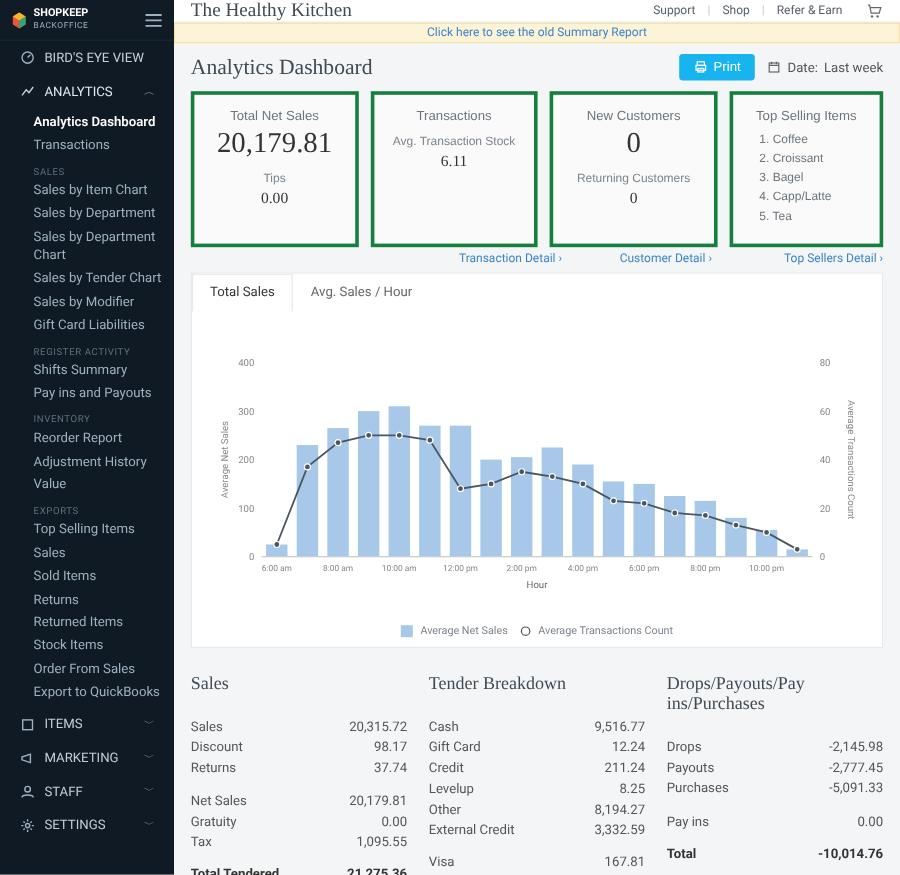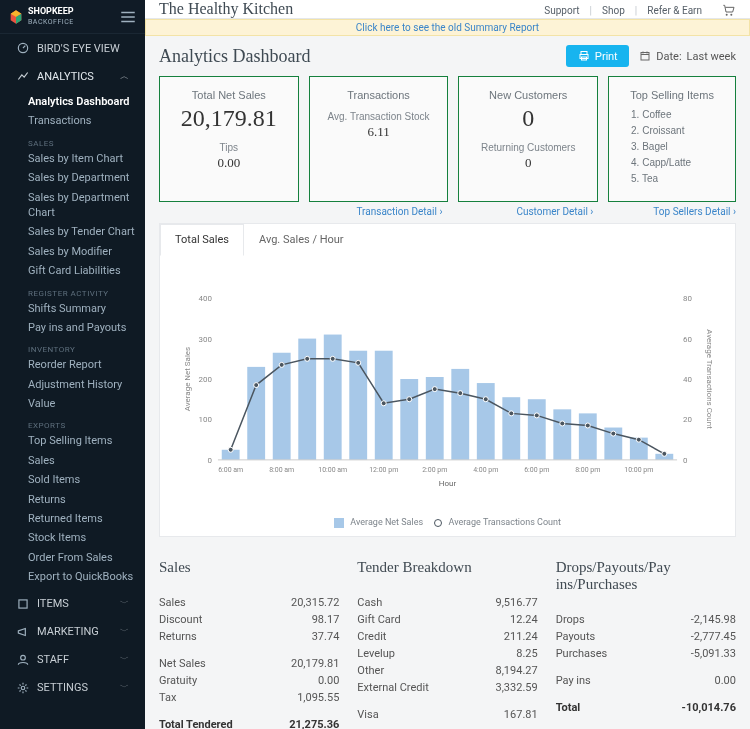--- a/index.html
+++ b/index.html
@@ -15,35 +15,35 @@
   .hamburger { width:18px; cursor:pointer; }
   .sb-item { display:flex; align-items:center; padding:7px 16px; cursor:pointer; color:#c7ced4; font-size:11px; gap:7px; }
   .sb-item .ico { width:14px; height:14px; flex-shrink:0; }
   .sb-item.expanded { color:#e3e9ee; }
   .sb-chevron { margin-left:auto; opacity:0.6; font-size:9px; }
   .sb-sub { padding-left:28px; padding-right:8px; padding-top:2px; padding-bottom:3px; }
   .sb-sub a { display:block; color:#9fb1bf; padding:2px 0; cursor:pointer; line-height:1.4; }
   .sb-sub a.active { color:#fff; font-weight:600; }
   .sb-sub .group { font-size:8px; letter-spacing:0.5px; color:#5e6f7d; margin-top:8px; margin-bottom:1px; }
   .main { flex:1; display:flex; flex-direction:column; overflow:auto; }
-  .topbar { height:34px; background:#fff; display:flex; align-items:flex-end; padding:0 14px; border-bottom:1px solid #e4e7ea; }
+  .topbar { height:34px; background:#fff; display:flex; align-items:center; padding:0 14px; border-bottom:1px solid #e4e7ea; }
   .topbar-title { font-size:16px; font-weight:300; color:#3f4a53; font-family:Georgia,'Times New Roman',serif; }
   .topbar-right { margin-left:auto; display:flex; align-items:center; gap:10px; font-size:10px; color:#576069; }
   .topbar-right a { color:#576069; cursor:pointer; }
   .topbar-right .sep { color:#c3c9ce; }
   .deprec-banner { background:#fdf3d6; border:1px solid #f3e3a7; text-align:center; font-size:10px; padding:2px 0; }
   .deprec-banner a { color:#3a85c9; cursor:pointer; }
   .page-head { display:flex; align-items:center; padding:9px 14px; }
   .page-head-title { font-size:18px; font-weight:300; color:#3f4a53; font-family:Georgia,'Times New Roman',serif; }
   .page-head-actions { margin-left:auto; display:flex; align-items:center; gap:10px; }
   .btn-print { background:#17b4ef; color:#fff; border:none; padding:5px 12px; border-radius:3px; font-size:11px; cursor:pointer; display:flex; align-items:center; gap:5px; }
   .date-picker { display:flex; align-items:center; gap:5px; font-size:11px; color:#555; cursor:pointer; }
   .content { padding:0 14px 14px 14px; }
   .stat-row { display:flex; gap:10px; }
-  .stat-card { flex:1; background:#fafafa; border:1px solid #15803d; padding:12px 10px 14px 10px; text-align:center; font-family:Georgia,'Times New Roman',serif; }
+  .stat-card { flex:1; background:#fafafa; border:3px solid #15803d; padding:12px 10px 14px 10px; text-align:center; font-family:Georgia,'Times New Roman',serif; }
   .stat-card .label { font-size:11px; color:#6d757c; font-family:-apple-system,sans-serif; }
   .stat-card .big { font-size:24px; color:#333; margin-top:4px; }
   .stat-card .sub { font-size:10px; color:#7d848b; margin-top:10px; font-family:-apple-system,sans-serif; }
   .stat-card .subv { font-size:13px; color:#333; margin-top:2px; }
   .top-items { flex:0.9; }
   .top-items ol { list-style:none; text-align:left; margin-top:6px; padding-left:12px; font-family:-apple-system,sans-serif; font-size:10px; color:#6d757c; }
   .top-items ol li { line-height:1.6; }
   .detail-links { display:flex; gap:10px; margin-top:4px; font-size:10px; color:#3a85c9; }
   .detail-links a { cursor:pointer; }
   .detail-links .sp { flex:1; }
@@ -237,21 +237,21 @@
             <li>2. <span>Croissant</span></li>
             <li>3. <span>Bagel</span></li>
             <li>4. <span>Capp/Latte</span></li>
             <li>5. <span>Tea</span></li>
           </ol>
         </div>
       </div>
 
       <div class="detail-links">
         <span class="sp"></span>
-        <a style="margin-right:64px">Transaction Detail ›</a>
+        <a style="margin-right:38px">Transaction Detail ›</a>
         <a style="margin-right:50px">Customer Detail ›</a>
         <a>Top Sellers Detail ›</a>
       </div>
 
       <div class="chart-panel">
         <div class="tabs">
           <div class="tab active">Total Sales</div>
           <div class="tab">Avg. Sales / Hour</div>
         </div>
         <div class="chart-body">

